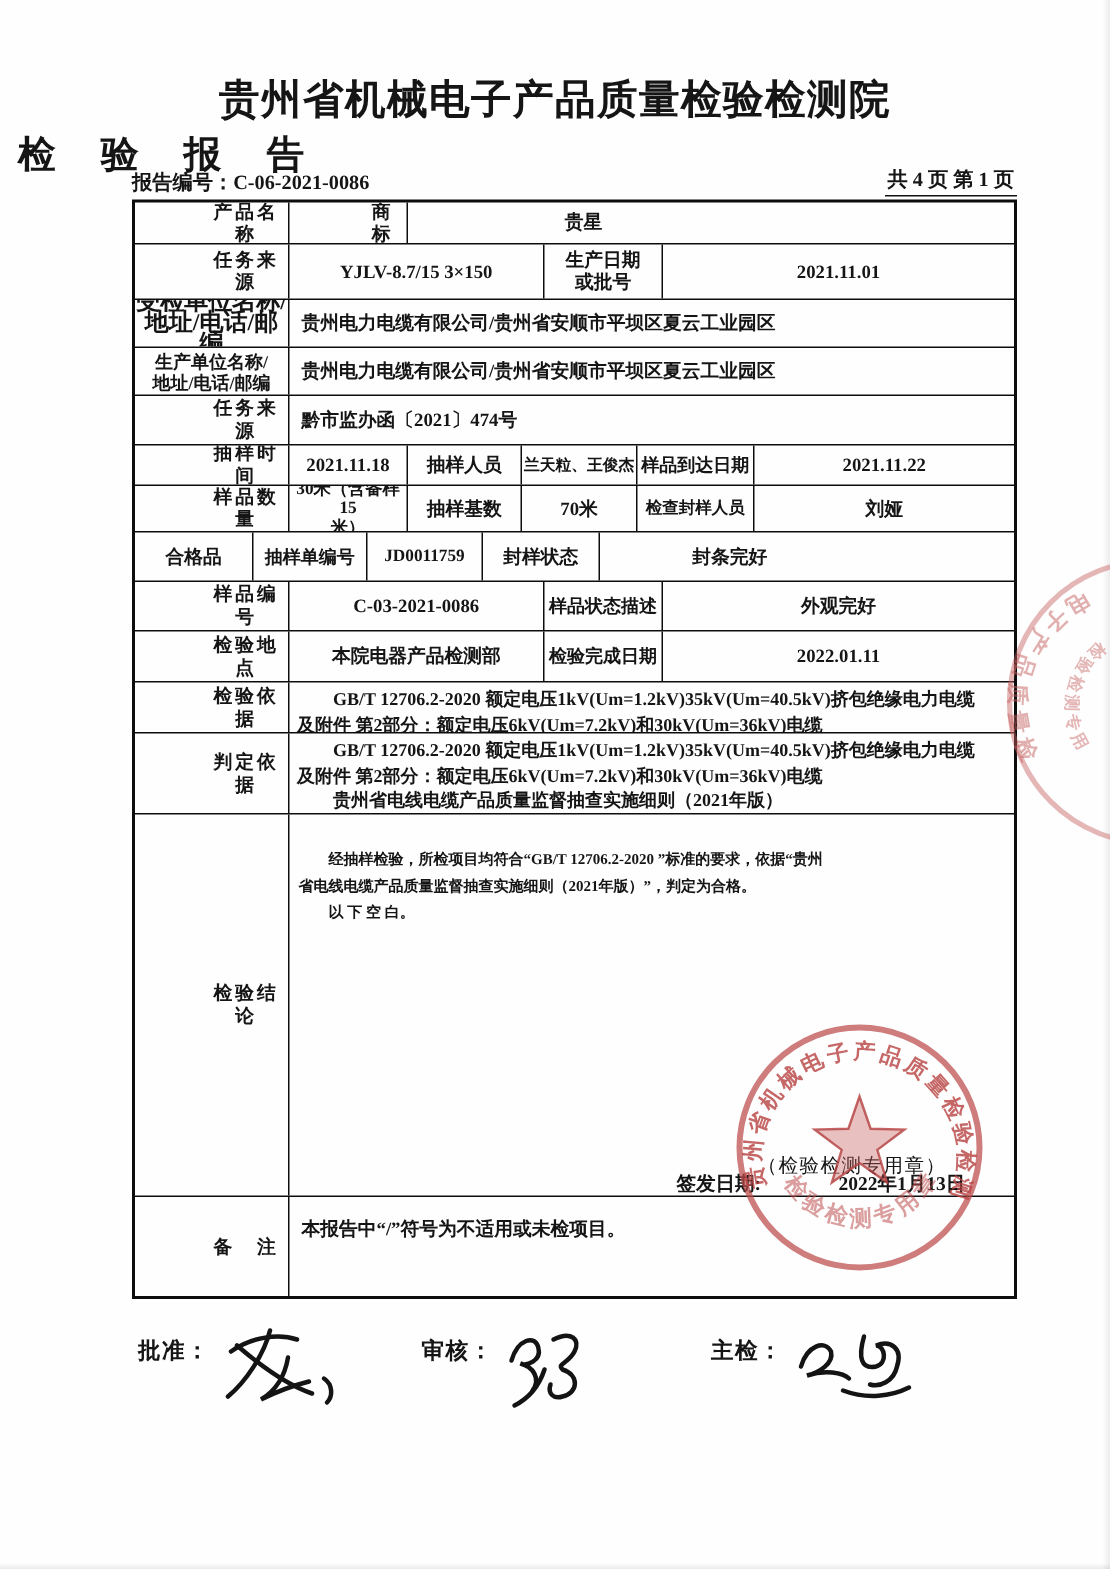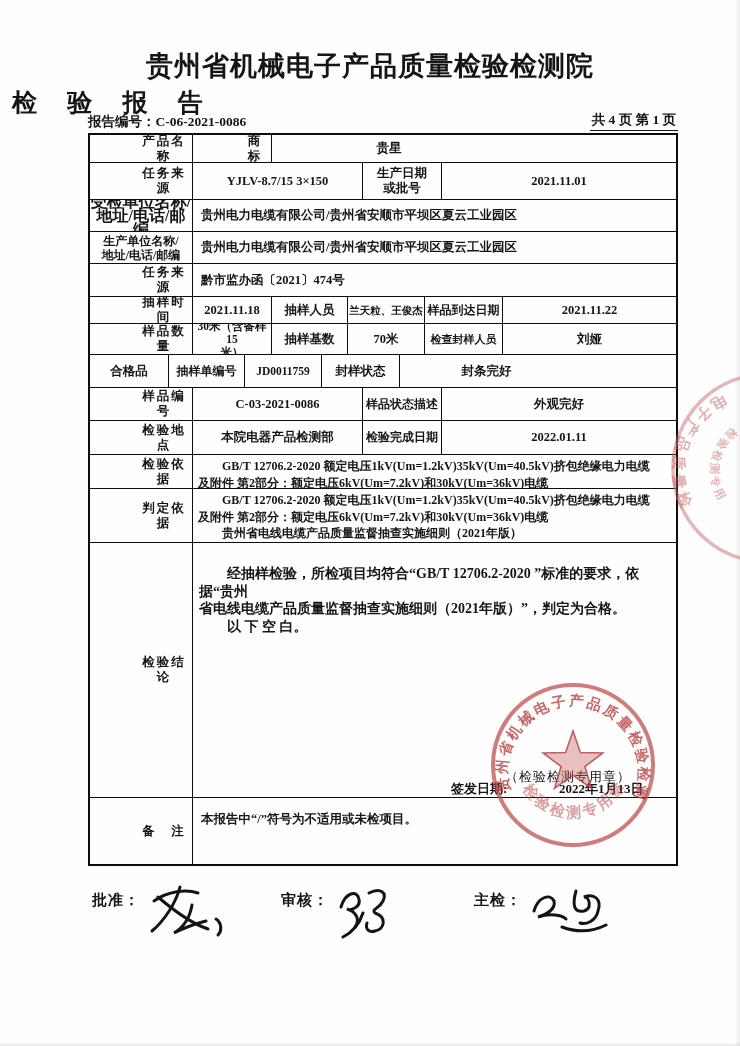--- a/index.html
+++ b/index.html
@@ -41,21 +41,21 @@
   .tight{letter-spacing:0;padding:1px 0;}
   
   .cA1{width:103px}.cA2{width:170px}.cA3{width:79px}.cA4{width:234px}
   .cB1{width:103px}.cB2{width:79px}.cB3{width:76px}.cB4{width:77px}.cB5{width:78px}.cB6{width:173px}
   .cF1{width:103px}.cF2{width:483px}
   .basis-val{align-items:flex-start;padding:3px 5px 2px 5px;font-size:12px;
     line-height:16.5px;text-align:left;justify-content:flex-start;}
   
   .concl-cell{position:relative;display:block;padding:0;}
   .concl-text{position:absolute;top:22px;left:6px;width:470px;
-    font-size:14px;font-weight:600;line-height:17.5px;text-align:left;
+    font-size:10px;font-weight:600;line-height:17.5px;text-align:left;
     white-space:pre-wrap;}
   .seal-note{position:absolute;top:226px;left:312px;font-size:13px;font-weight:400;letter-spacing:1px;}
   .issue-line{position:absolute;top:238px;left:0;width:100%;font-size:13px;font-weight:bold;}
   .issue-label{position:absolute;left:258px;top:0;}
   .issue-date{position:absolute;left:366px;top:0;}
 
   
   .main-stamp{position:absolute;left:487px;top:680px;width:172px;height:172px;
     pointer-events:none;z-index:5;}
   .side-stamp{position:absolute;left:645px;top:360px;width:95px;height:220px;

